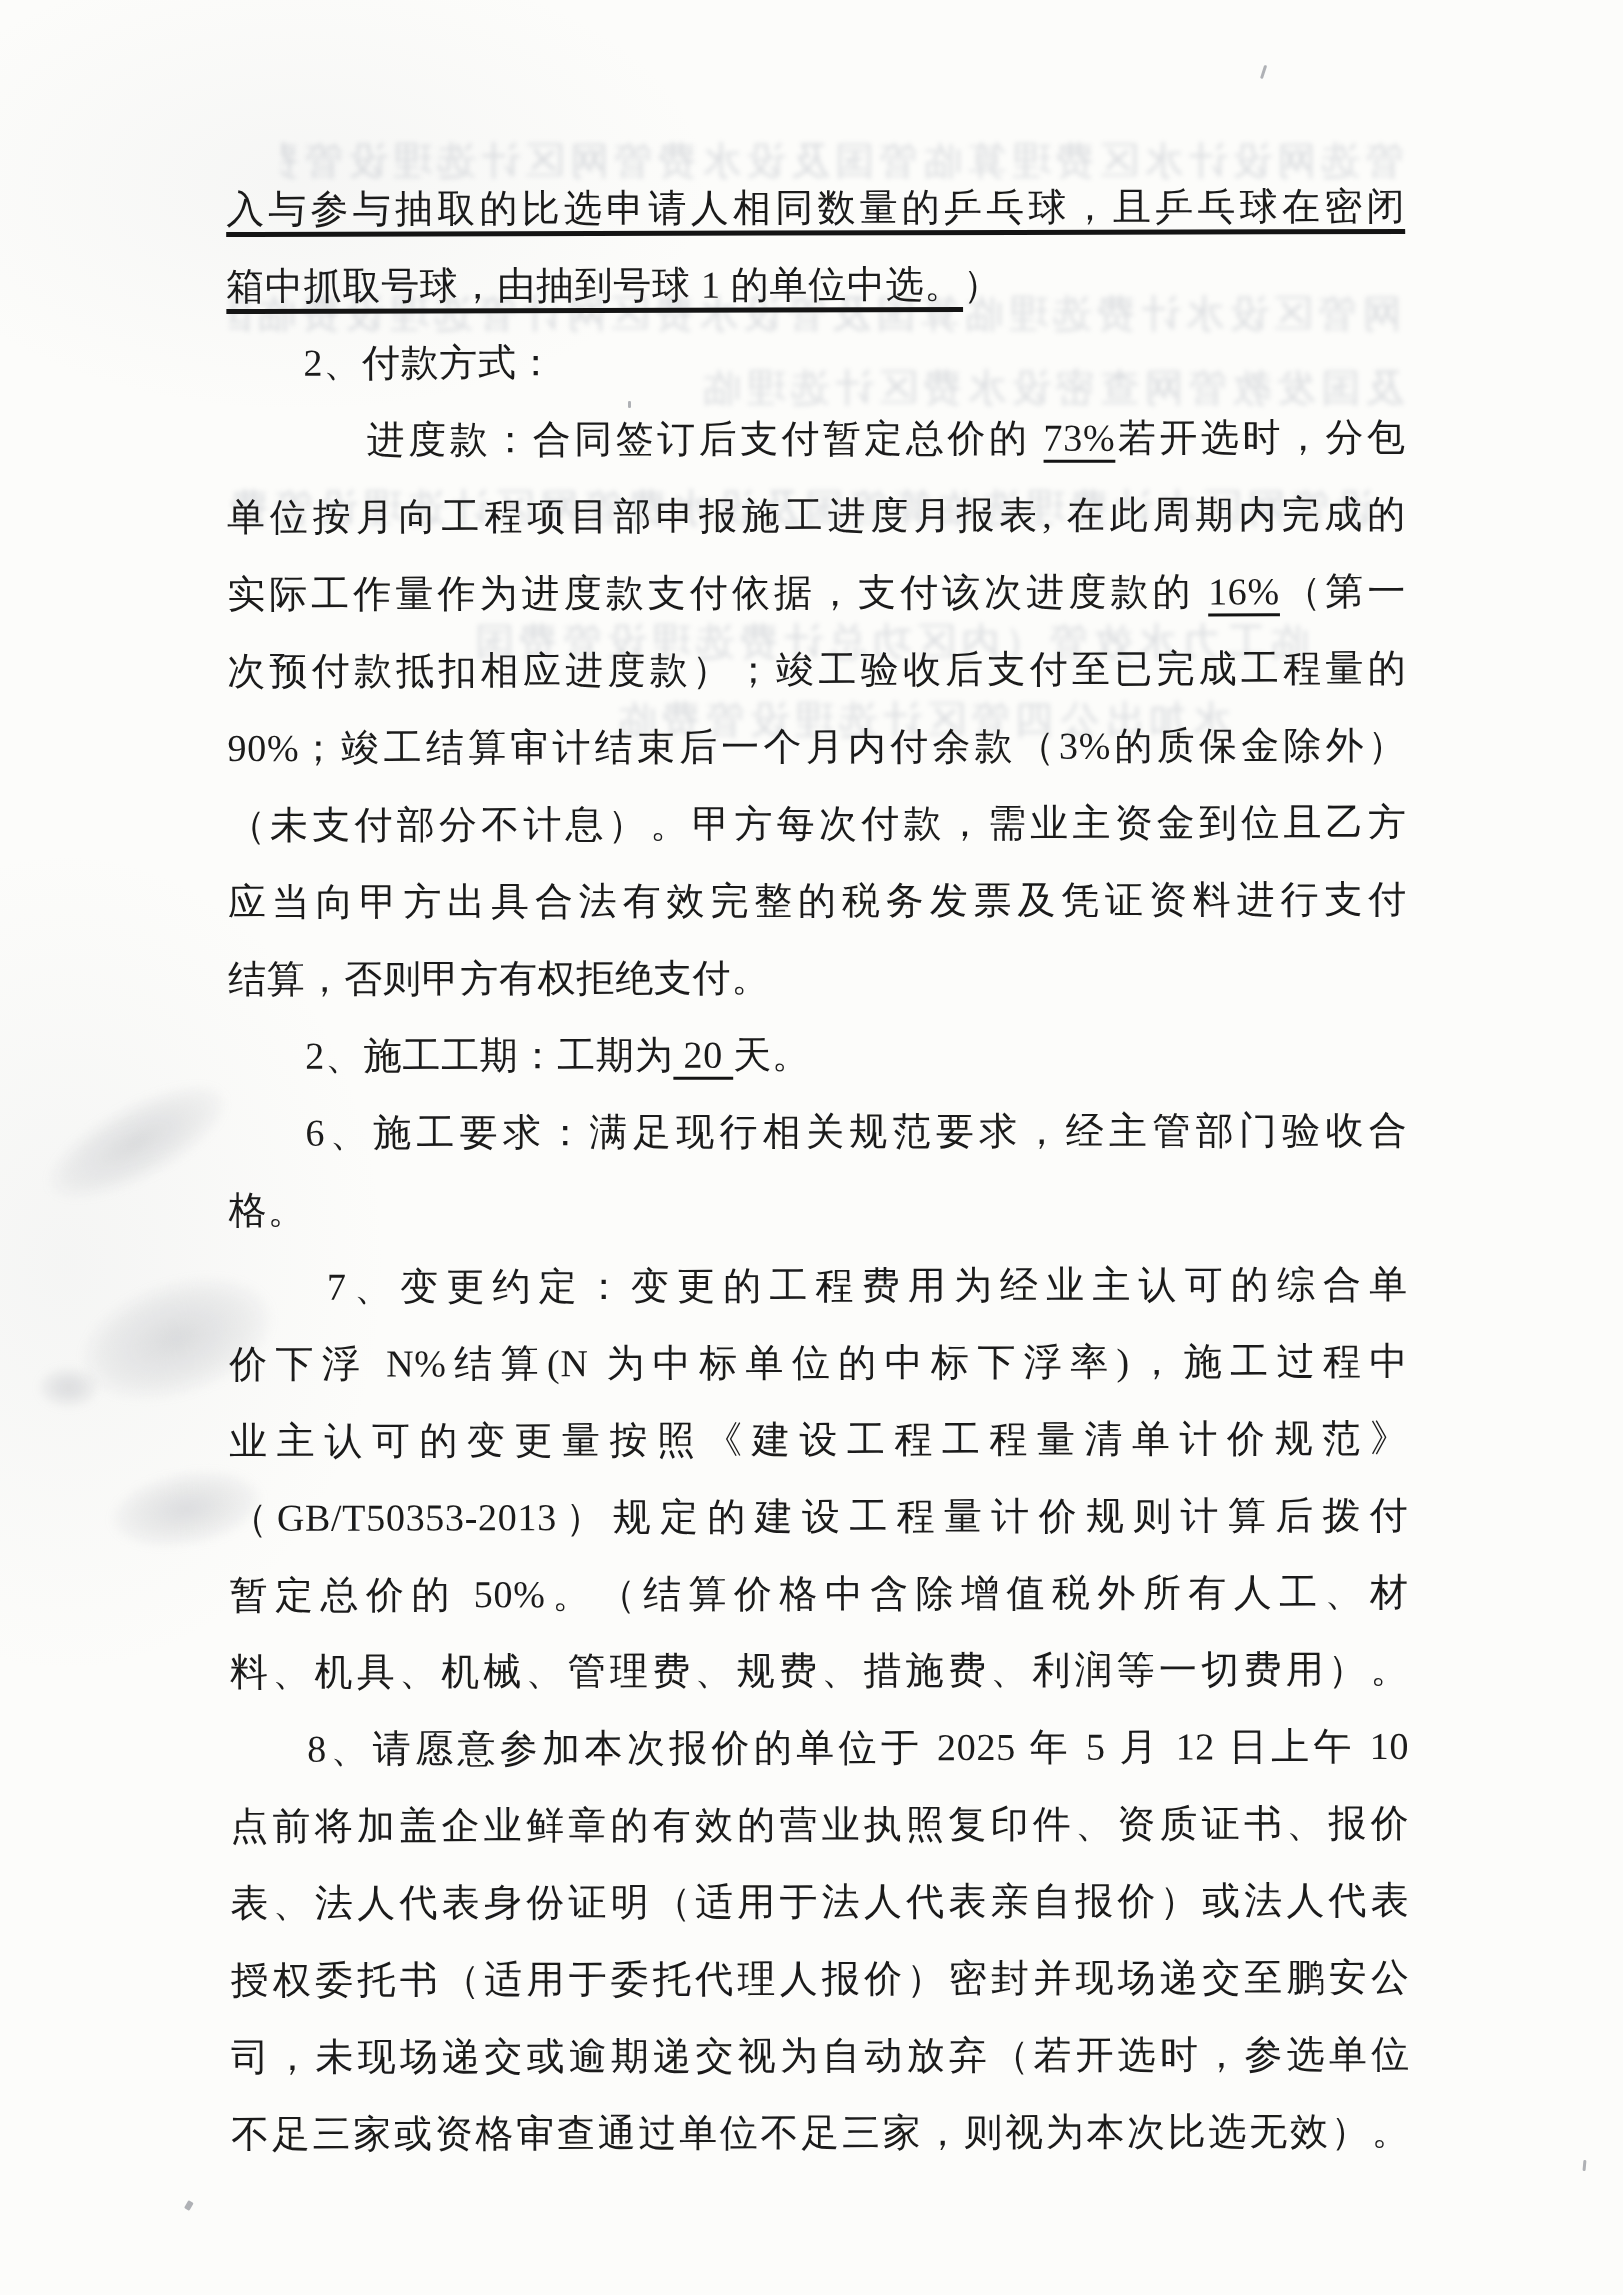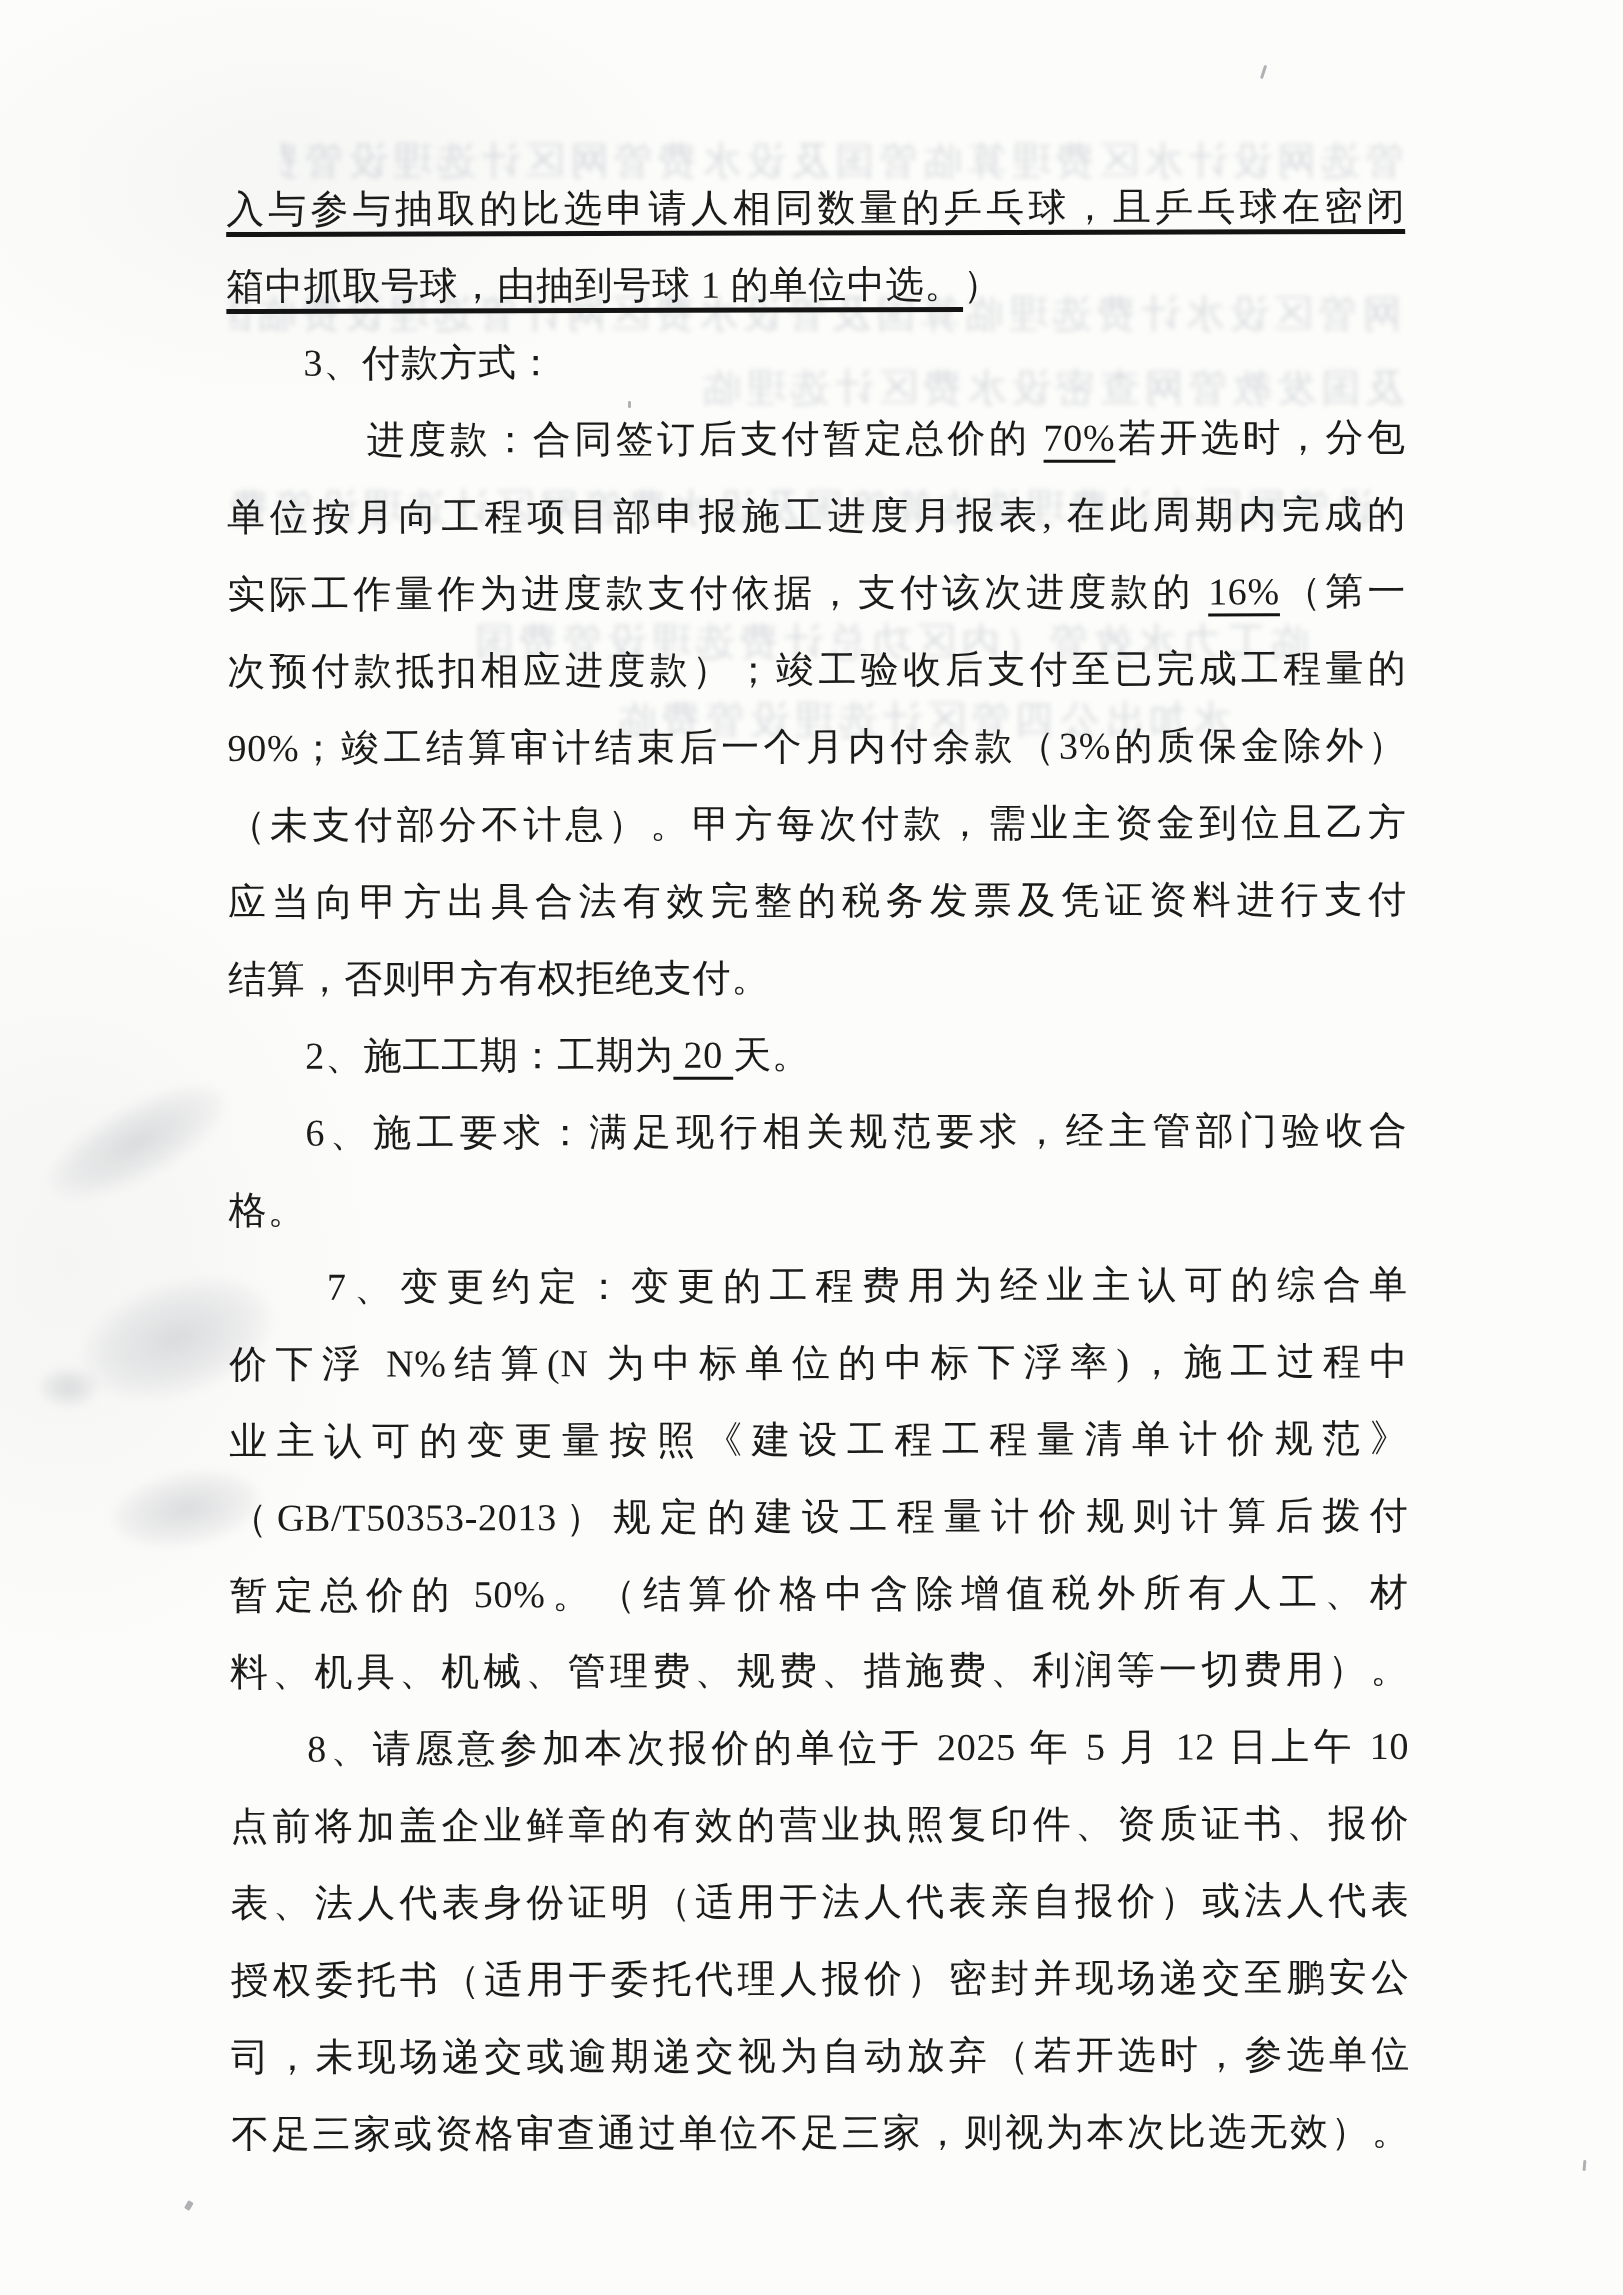--- a/index.html
+++ b/index.html
@@ -78,22 +78,22 @@
       <div class="smudge" style="top: 1473px; left: 111px; width: 151px; height: 72px; transform: rotate(-10deg);"></div>
       <div class="smudge" style="top: 1368px; left: 39px; width: 59px; height: 39px; transform: rotate(0deg);"></div>
       <div class="speck" style="top: 65px; left: 1262px; width: 3.3px; height: 14.4px; transform: rotate(18deg);"></div>
       <div class="speck" style="top: 2201px; left: 186px; width: 5.9px; height: 8.5px; transform: rotate(30deg);"></div>
       <div class="speck" style="top: 2160px; left: 1583px; width: 2.6px; height: 10.5px; transform: rotate(5deg);"></div>
       <div class="speck" style="top: 401px; left: 628px; width: 2.6px; height: 6.5px; transform: rotate(0deg);"></div>
     </div>
   <div class="text-block">
       <div class="line j"><span class="u u2">入与参与抽取的比选申请人相同数量的乒乓球，且乒乓球在密闭</span></div>
       <div class="line"><span class="u u2">箱中抓取号球，由抽到号球 1 的单位中选。</span><span>）</span></div>
-      <div class="line" style="padding-left: 77px;"><span>3、付款方式：</span></div>
-      <div class="line j" style="padding-left: 140px;"><span>进度款：合同签订后支付暂定总价的 </span><span class="u">70%</span><span>若开选时，分包</span></div>
+      <div class="line" style="padding-left: 77px;"><span>2、付款方式：</span></div>
+      <div class="line j" style="padding-left: 140px;"><span>进度款：合同签订后支付暂定总价的 </span><span class="u">73%</span><span>若开选时，分包</span></div>
       <div class="line j"><span>单位按月向工程项目部申报施工进度月报表, 在此周期内完成的</span></div>
       <div class="line j"><span>实际工作量作为进度款支付依据，支付该次进度款的 </span><span class="u">16%</span><span>（第一</span></div>
       <div class="line j"><span>次预付款抵扣相应进度款）；竣工验收后支付至已完成工程量的</span></div>
       <div class="line j"><span>90%；竣工结算审计结束后一个月内付余款（3%的质保金除外）</span></div>
       <div class="line j"><span>（未支付部分不计息）。甲方每次付款，需业主资金到位且乙方</span></div>
       <div class="line j"><span>应当向甲方出具合法有效完整的税务发票及凭证资料进行支付</span></div>
       <div class="line"><span>结算，否则甲方有权拒绝支付。</span></div>
       <div class="line" style="padding-left: 77px;"><span>2、施工工期：工期为</span><span class="u"> 20 </span><span>天。</span></div>
       <div class="line j" style="padding-left: 77px;"><span>6、施工要求：满足现行相关规范要求，经主管部门验收合</span></div>
       <div class="line"><span>格。</span></div>

